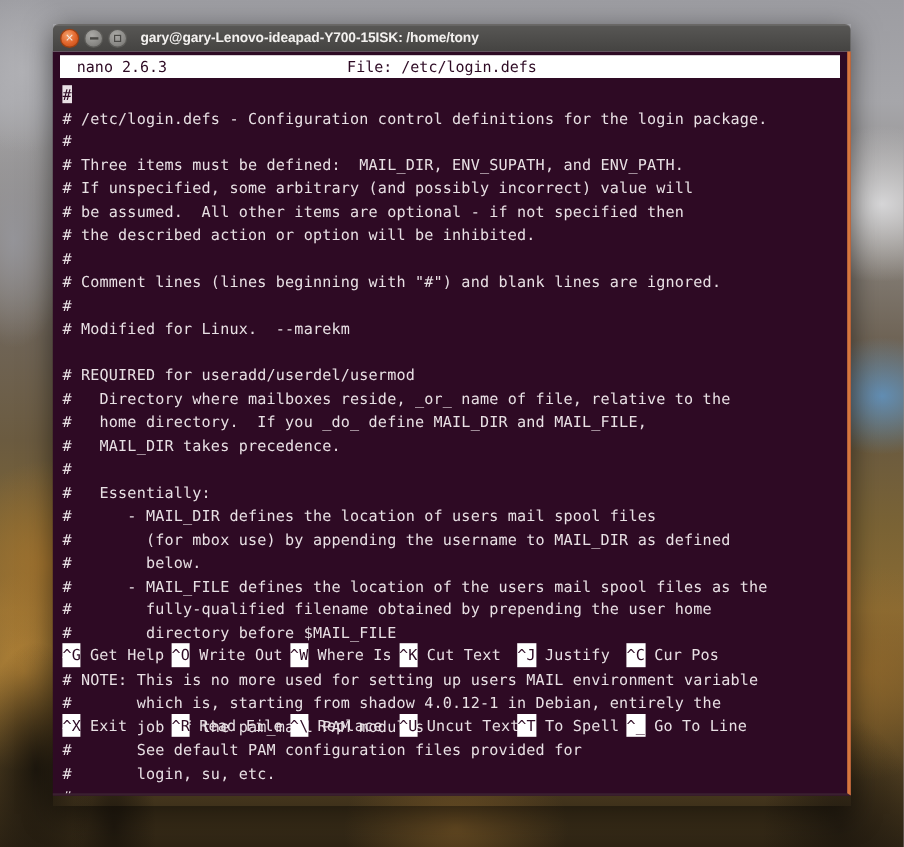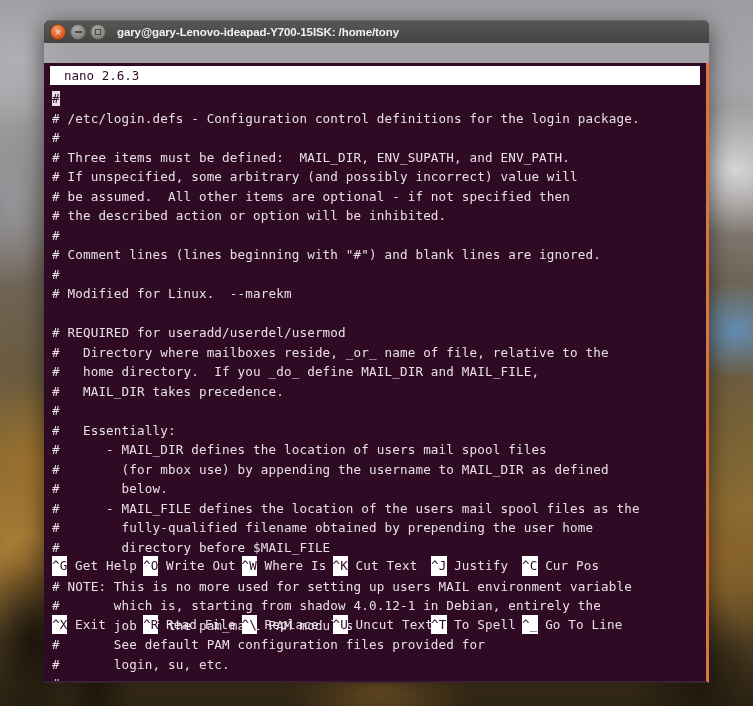--- a/index.html
+++ b/index.html
@@ -122,21 +122,20 @@
 
   
   #nano {
     position: relative;
     height: 620px;
     background: #2e0a24;
     border-right: 3px solid #d7763e;
     border-bottom: 2px solid #3a2030;
     box-sizing: border-box;
     overflow: hidden;
-    margin-top: 20px;
   }
 
   #nano-titlebar {
     height: 19px;
     margin: 3px 6px 0 6px;
     background: #ffffff;
     color: #2e0a24;
     font-family: "DejaVu Sans Mono", monospace;
     font-size: 12.5px;
     line-height: 19px;
@@ -201,20 +200,21 @@
     <div class="winbtn max">
       <span class="glyph-max"></span>
     </div>
     <div id="window-title">gary@gary-Lenovo-ideapad-Y700-15ISK: /home/tony</div>
   </div>
 
   <div id="nano">
 
     <div id="nano-titlebar">
       <span id="nano-version">nano 2.6.3</span>
+      <span id="nano-filelabel">File: /etc/login.defs</span>
     </div>
 
     <div id="nano-body"><div class="line"><span class="cursor">#</span></div><div class="line"># /etc/login.defs - Configuration control definitions for the login package.</div><div class="line">#</div><div class="line"># Three items must be defined:  MAIL_DIR, ENV_SUPATH, and ENV_PATH.</div><div class="line"># If unspecified, some arbitrary (and possibly incorrect) value will</div><div class="line"># be assumed.  All other items are optional - if not specified then</div><div class="line"># the described action or option will be inhibited.</div><div class="line">#</div><div class="line"># Comment lines (lines beginning with "#") and blank lines are ignored.</div><div class="line">#</div><div class="line"># Modified for Linux.  --marekm</div><div class="line"></div><div class="line"># REQUIRED for useradd/userdel/usermod</div><div class="line">#   Directory where mailboxes reside, _or_ name of file, relative to the</div><div class="line">#   home directory.  If you _do_ define MAIL_DIR and MAIL_FILE,</div><div class="line">#   MAIL_DIR takes precedence.</div><div class="line">#</div><div class="line">#   Essentially:</div><div class="line">#      - MAIL_DIR defines the location of users mail spool files</div><div class="line">#        (for mbox use) by appending the username to MAIL_DIR as defined</div><div class="line">#        below.</div><div class="line">#      - MAIL_FILE defines the location of the users mail spool files as the</div><div class="line">#        fully-qualified filename obtained by prepending the user home</div><div class="line">#        directory before $MAIL_FILE</div><div class="line">#</div><div class="line"># NOTE: This is no more used for setting up users MAIL environment variable</div><div class="line">#       which is, starting from shadow 4.0.12-1 in Debian, entirely the</div><div class="line">#       job of the pam_mail PAM modules</div><div class="line">#       See default PAM configuration files provided for</div><div class="line">#       login, su, etc.</div><div class="line">#</div></div>
 
     <div id="shortcut-bar">
       <div class="sc-row" id="sc-row1"><div class="sc-cell" style="width: 12ch;"><span class="sc-key">^G</span><span class="sc-label">Get Help</span></div><div class="sc-cell" style="width: 13ch;"><span class="sc-key">^O</span><span class="sc-label">Write Out</span></div><div class="sc-cell" style="width: 12ch;"><span class="sc-key">^W</span><span class="sc-label">Where Is</span></div><div class="sc-cell" style="width: 13ch;"><span class="sc-key">^K</span><span class="sc-label">Cut Text</span></div><div class="sc-cell" style="width: 12ch;"><span class="sc-key">^J</span><span class="sc-label">Justify</span></div><div class="sc-cell" style="width: 12ch;"><span class="sc-key">^C</span><span class="sc-label">Cur Pos</span></div></div>
       <div class="sc-row" id="sc-row2"><div class="sc-cell" style="width: 12ch;"><span class="sc-key">^X</span><span class="sc-label">Exit</span></div><div class="sc-cell" style="width: 13ch;"><span class="sc-key">^R</span><span class="sc-label">Read File</span></div><div class="sc-cell" style="width: 12ch;"><span class="sc-key">^\</span><span class="sc-label">Replace</span></div><div class="sc-cell" style="width: 13ch;"><span class="sc-key">^U</span><span class="sc-label">Uncut Text</span></div><div class="sc-cell" style="width: 12ch;"><span class="sc-key">^T</span><span class="sc-label">To Spell</span></div><div class="sc-cell" style="width: 12ch;"><span class="sc-key">^_</span><span class="sc-label">Go To Line</span></div></div>
     </div>
 
   </div>

